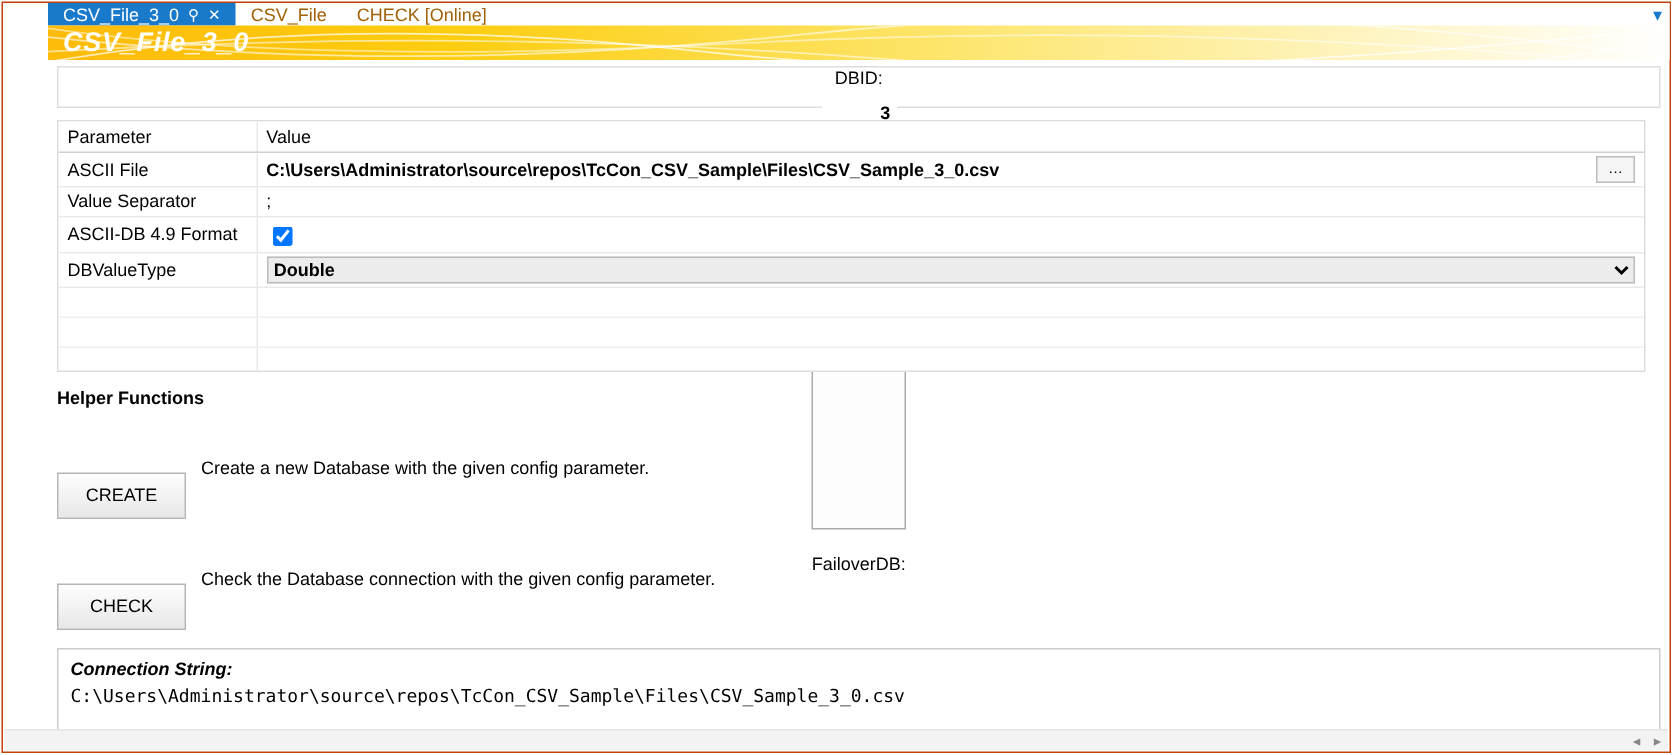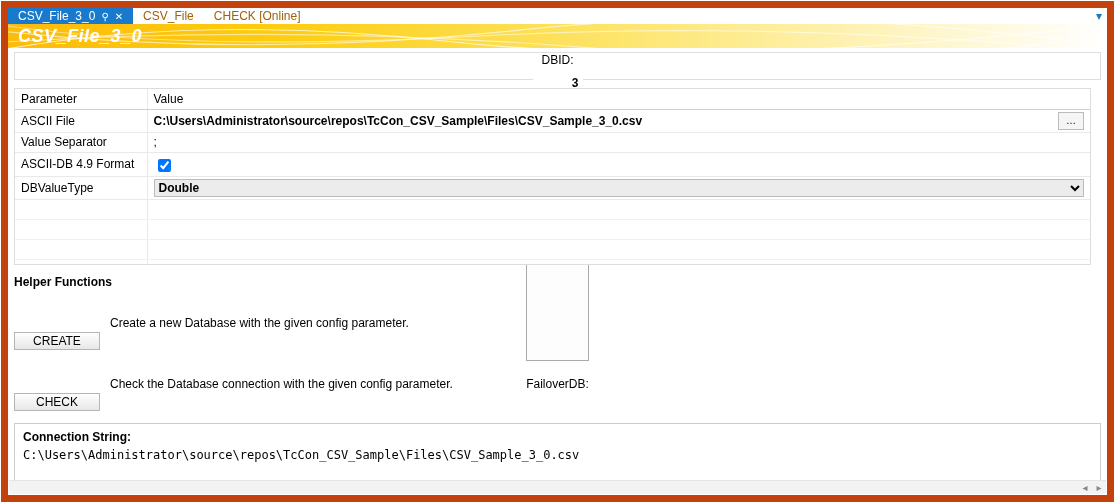--- a/index.html
+++ b/index.html
@@ -9,27 +9,28 @@
     font-family: "Segoe UI", Tahoma, sans-serif;
     font-size: 12px;
     background: #fff;
     color: #000;
     width: 1115px;
     height: 503px;
     overflow: hidden;
     position: relative;
   }
   .outer {
-    border: 7px solid #c2410c;
+    border: 1px solid #c2410c;
     width: 1113px;
     height: 501px;
     margin: 1px;
     display: flex;
     flex-direction: column;
     position: relative;
+    padding-left: 30px;
   }
   
   .tabstrip {
     display: flex;
     align-items: stretch;
     height: 20px;
     background: #fff;
     border-bottom: 0;
     position: relative;
   }
@@ -154,35 +155,35 @@
   .chk { transform: translateY(1px); }
   .empty-row td { border-bottom: 1px solid #f0f0f0; height:20px;}
   
   .helper {
     margin: 10px 6px 0 6px;
   }
   .helper-title { font-weight: bold; margin-bottom: 6px; }
   .helper-row { display:flex; align-items:center; gap:10px; margin-bottom:6px; }
   .helper-row button {
     width: 86px;
-    height: 18px;
+    height: 31px;
     border:1px solid #b5b5b5;
     background: linear-gradient(#fefefe,#e7e7e7);
     font: inherit;
     cursor:pointer;
     margin-top:37px;
   }
   
   .connstr {
     margin: 6px 6px 6px 6px;
     border: 1px solid #ccc;
     padding: 6px 8px;
     height: 78px;
   }
-  .connstr-title { font-weight: bold; margin-bottom:4px; }
+  .connstr-title { font-weight: bold; margin-bottom:4px;font-style:italic; }
   .connstr-text { font-family: Consolas, monospace; font-size:12px; }
   
   .bottom-scroll {
     position:absolute;
     left:1px; right:1px; bottom:1px;
     height: 14px;
     background:#f3f3f3;
     border-top:1px solid #e5e5e5;
     display:flex; align-items:center; justify-content:flex-end;
   }

